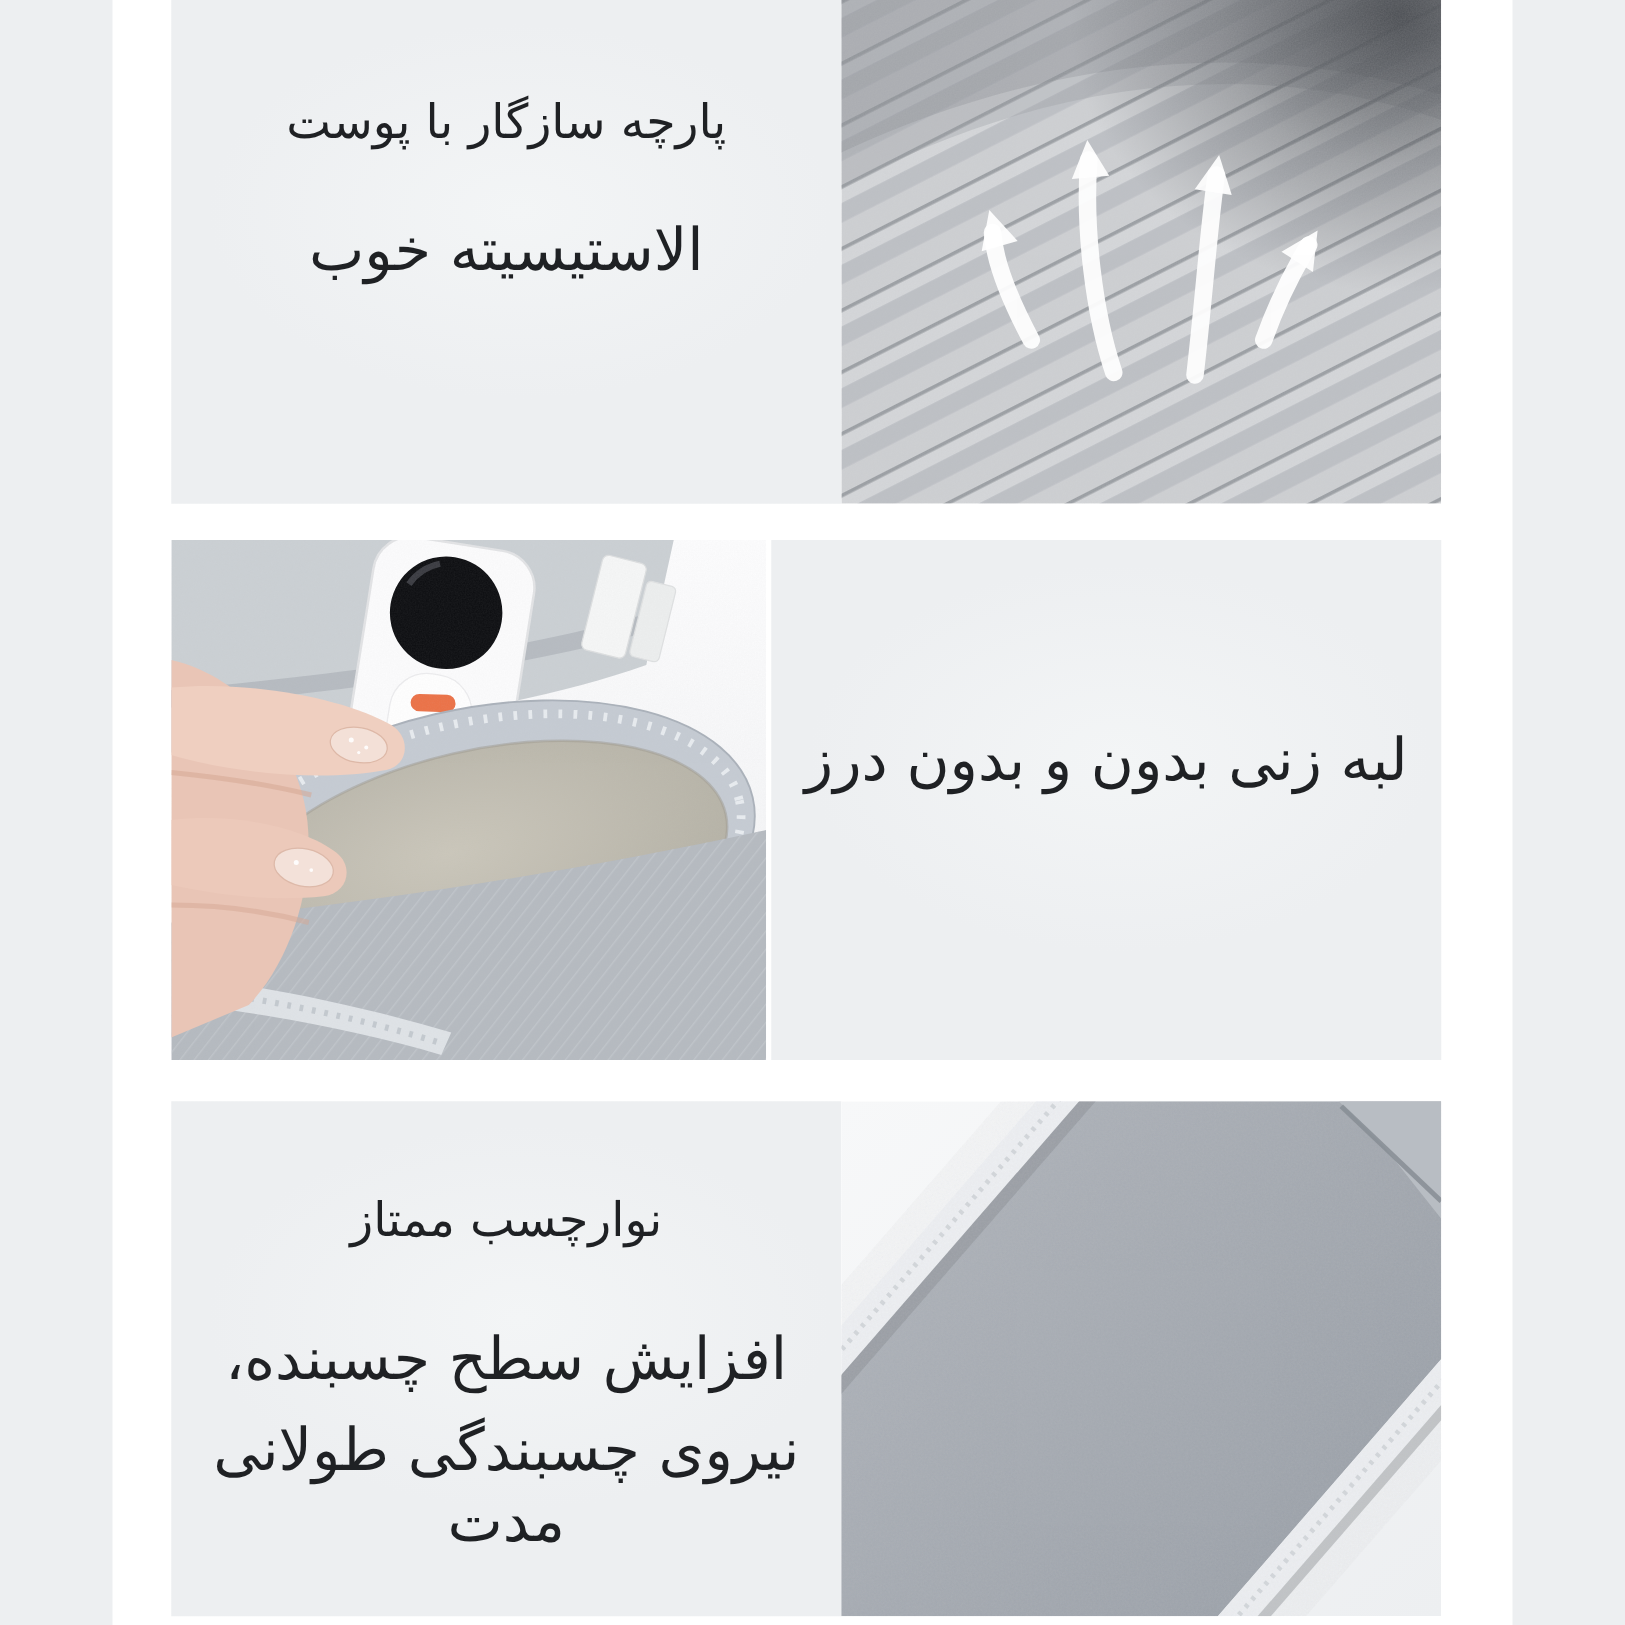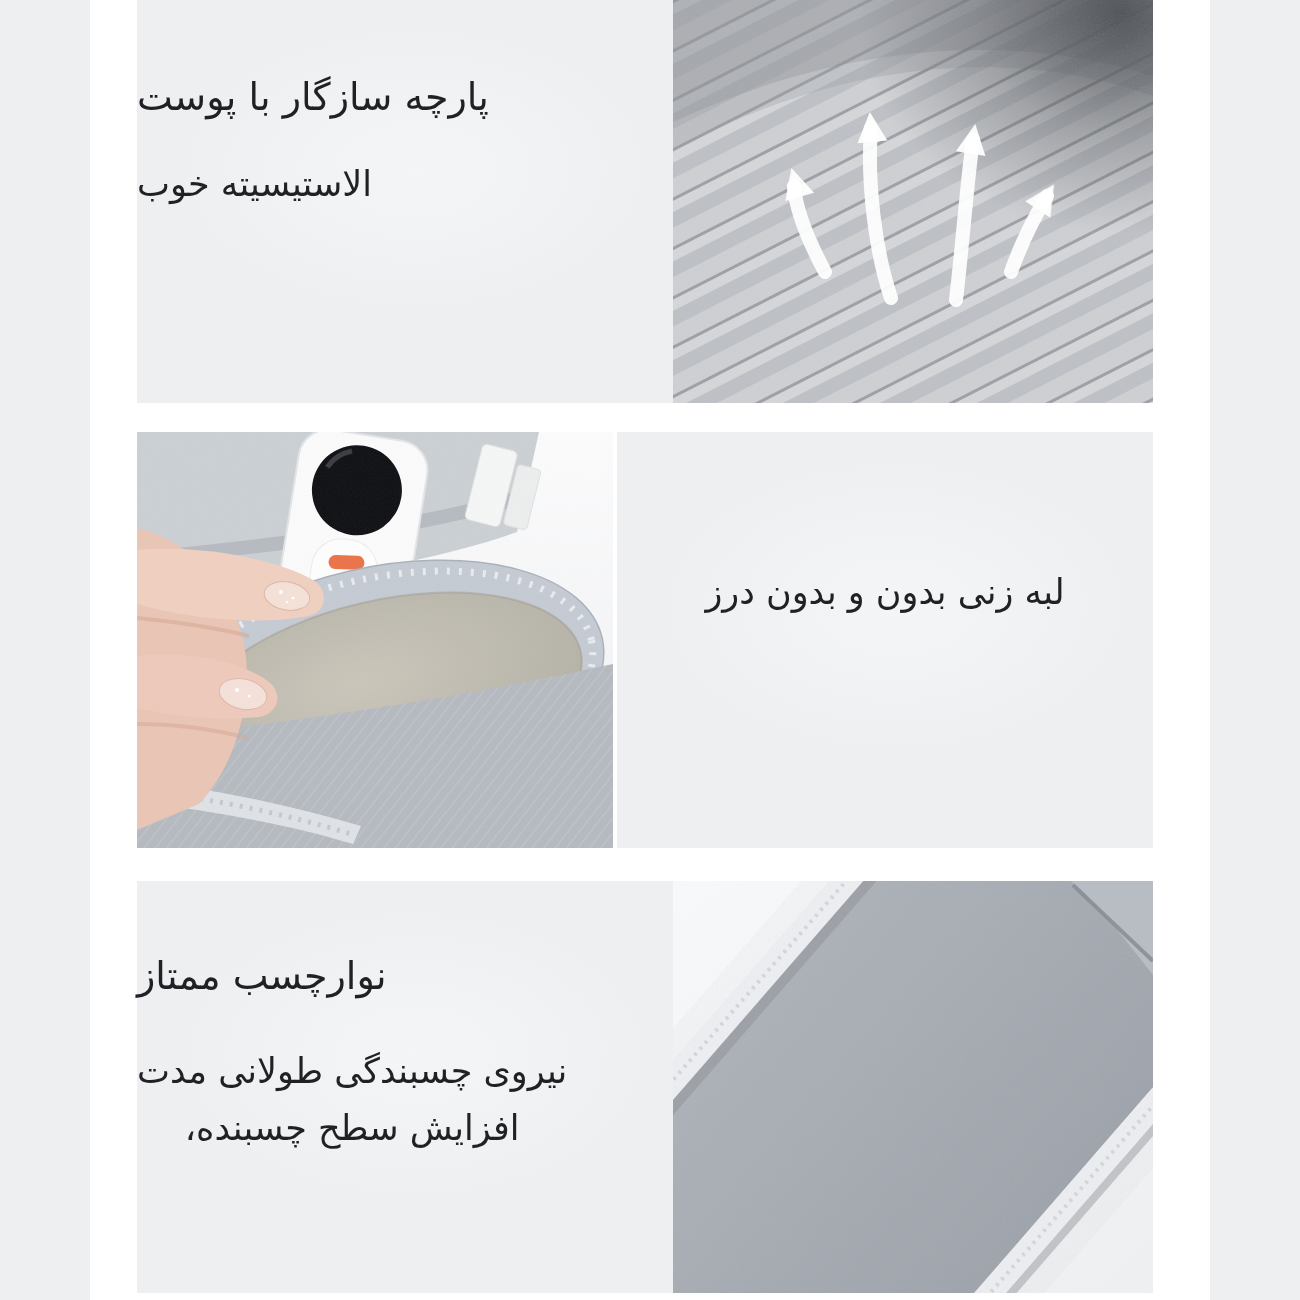--- a/index.html
+++ b/index.html
@@ -17,27 +17,27 @@
   #section-3{top:881px;height:412px;}
 
   .text-panel{
     background:radial-gradient(ellipse 75% 60% at 52% 42%, #f3f5f6 0%, #edeff1 62%);
     display:flex;flex-direction:column;align-items:center;text-align:center;
     direction:rtl;box-sizing:border-box;
   }
   .text-panel.w536{width:536px;height:100%;}
   .feature-title{font-size:38px;font-weight:500;line-height:50px;margin:0;}
   .feature-body{margin:0;}
-  .feature-line{font-size:35px;font-weight:400;line-height:57px;margin:0;}
-
-  #panel-1{padding-top:72px;align-items:flex-end;}
+  .feature-line{font-size:47px;font-weight:400;line-height:57px;margin:16px;}
+
+  #panel-1{padding-top:72px;}
   #panel-1 .feature-body{margin-top:34px;}
   #panel-2{padding-top:104px;}
   #panel-2 .feature-body{margin-top:28px;}
-  #panel-3{padding-top:70px;align-items:flex-end;}
+  #panel-3{padding-top:70px;}
   #panel-3 .feature-body{margin-top:42px;}
 
   .photo{position:relative;height:100%;overflow:hidden;flex:0 0 auto;}
   #photo-1{width:480px;}
   #photo-2{width:476px;margin-right:4px;}
   #photo-3{width:480px;}
   .photo svg{display:block;width:100%;height:100%;}
 </style>
 </head>
 <body>
@@ -175,22 +175,22 @@
       <div class="feature-body">
         <p class="feature-line">لبه زنی بدون و بدون درز</p>
       </div>
     </div>
   </section>
 
   <section class="section" id="section-3">
     <div class="text-panel w536" id="panel-3">
       <h2 class="feature-title">نوارچسب ممتاز</h2>
       <div class="feature-body">
+        <p class="feature-line">افزایش سطح چسبنده،</p>
         <p class="feature-line">نیروی چسبندگی طولانی مدت</p>
-        <p class="feature-line">افزایش سطح چسبنده،</p>
       </div>
     </div>
     <div class="photo" id="photo-3">
       <svg viewBox="0 0 480 412" role="img" aria-label="gray-velcro-strap-closeup">
         <defs>
           <linearGradient id="p3bg" x1="0" y1="0" x2="1" y2="1">
             <stop offset="0" stop-color="#f7f8f9"></stop>
               <stop offset="1" stop-color="#edeff1"></stop>
           </linearGradient>
           <linearGradient id="p3grad" x1="0" y1="0" x2="0" y2="1">

